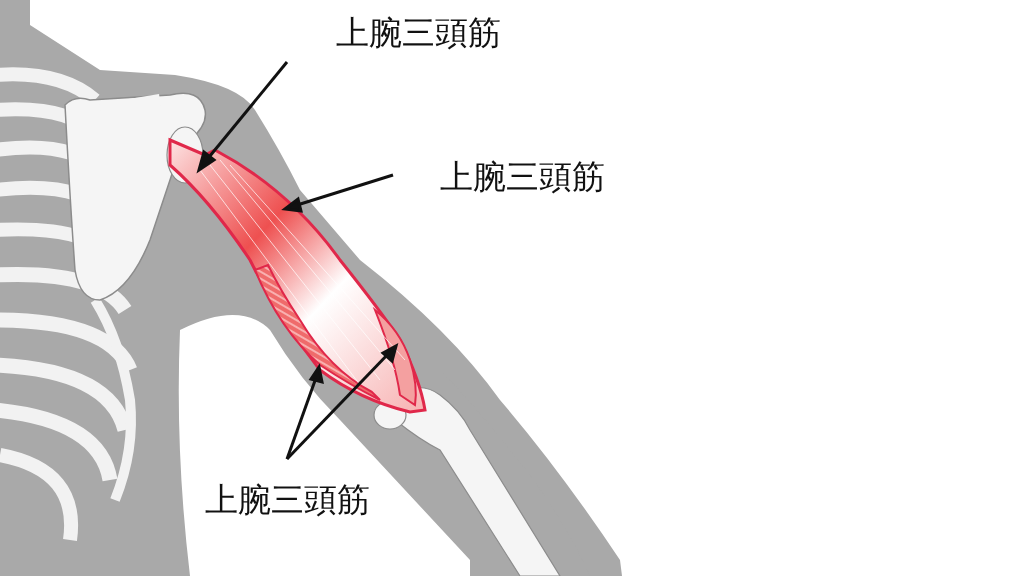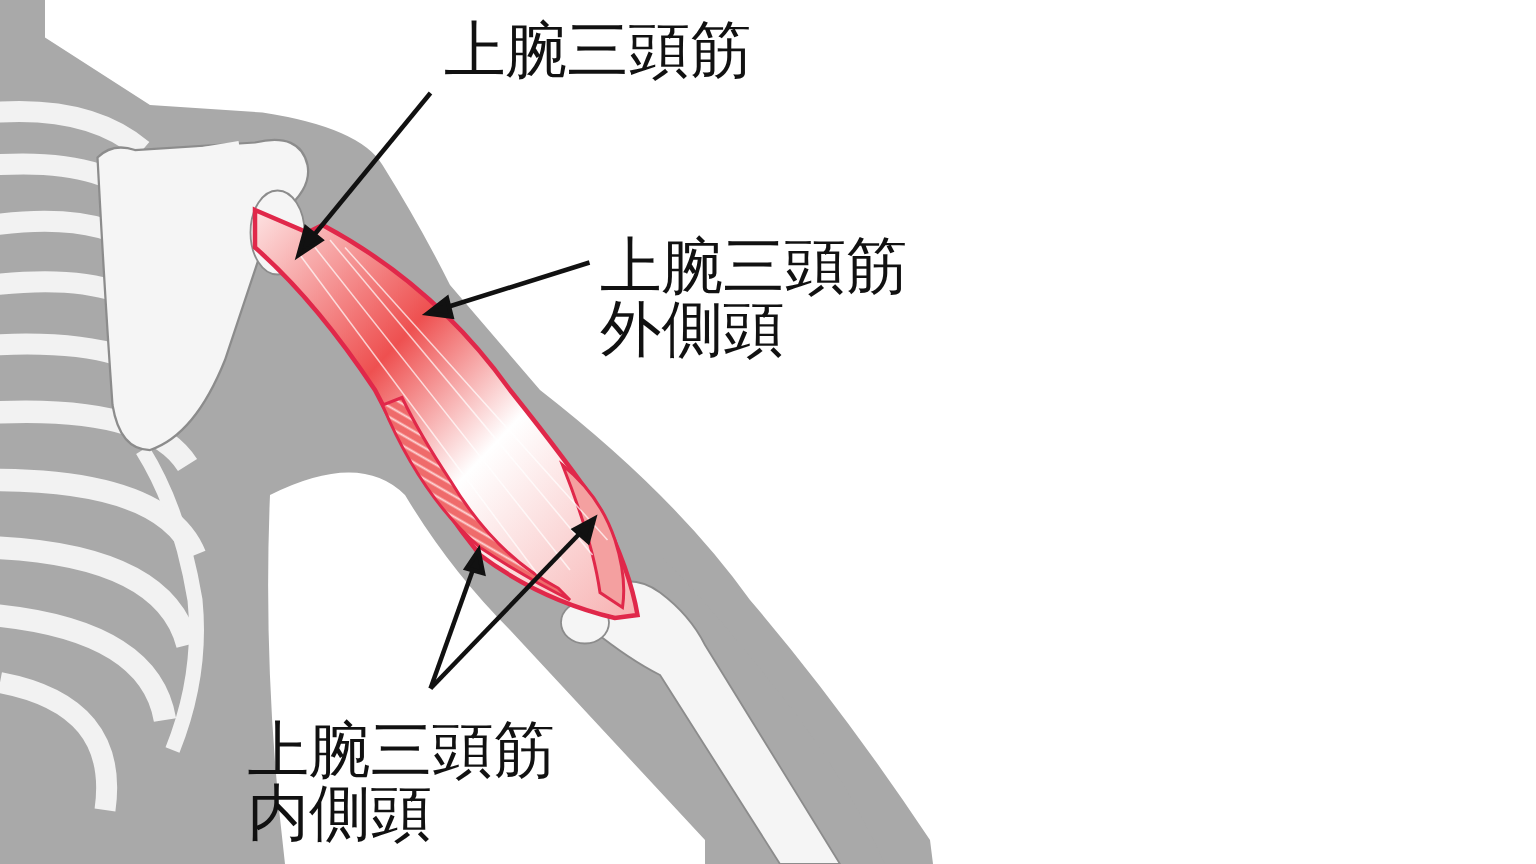--- a/index.html
+++ b/index.html
@@ -1,20 +1,20 @@
 <!DOCTYPE html>
 <html><head>
 <meta charset="utf-8">
 <style>
   html, body { margin: 0; padding: 0; background: #ffffff; }
   body { width: 1024px; height: 576px; position: relative; overflow: hidden;
          font-family: "DejaVu Sans", "Liberation Sans", sans-serif; }
   .canvas { position: absolute; left: 0; top: 0; width: 1024px; height: 576px; }
-  .label { position: absolute; color: #111; font-size: 41px; line-height: 42px;
-           text-align: left; white-space: nowrap; letter-spacing: 0px; }
+  .label { position: absolute; color: #111; font-size: 33px; line-height: 42px;
+           text-align: right; white-space: nowrap; letter-spacing: 0px; }
   .label .line { display: block; }
 </style>
 </head>
 <body>
 
 <svg class="canvas" viewBox="0 0 1024 576" xmlns="http://www.w3.org/2000/svg">
   <defs>
     <linearGradient id="muscleGrad" x1="0" y1="0" x2="1" y2="1">
       <stop offset="0" stop-color="#fde3e3"></stop>
       <stop offset="0.35" stop-color="#ee5050"></stop>
@@ -82,19 +82,17 @@
     <polygon points="396,346 392,361 383,353"></polygon>
   </g>
 </svg>
 
 <div class="label" style="left:296px; top:12px; width:205px;">
   <span class="line">上腕三頭筋</span>
 </div>
 
 <div class="label" style="left:400px; top:156px; width:205px;">
   <span class="line">上腕三頭筋</span>
-  <span class="line">外側頭</span>
 </div>
 
 <div class="label" style="left:165px; top:479px; width:205px;">
   <span class="line">上腕三頭筋</span>
-  <span class="line">内側頭</span>
 </div>
 
 </body></html>

